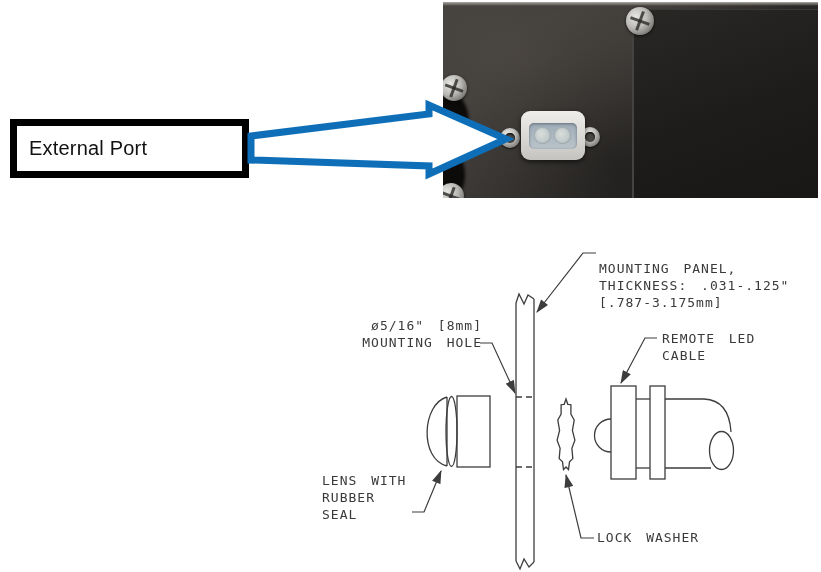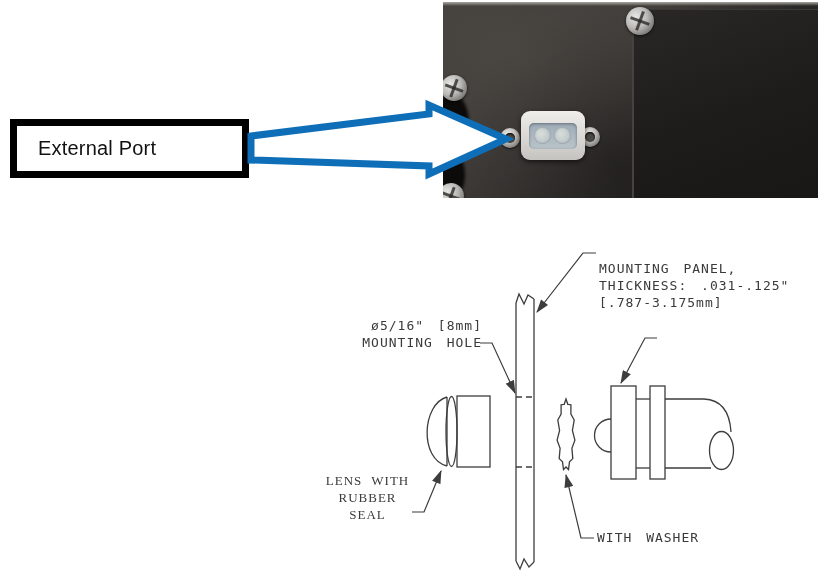--- a/index.html
+++ b/index.html
@@ -45,32 +45,32 @@
       background:linear-gradient(180deg,#9fadb9,#b9c3c9);
       box-shadow:inset 0 1px 3px rgba(60,70,80,.6);}
   .port-pin{position:absolute;top:4px;width:17px;height:17px;border-radius:50%;
       background:radial-gradient(circle at 40% 40%, #d9dedb, #bcc6c8 70%, #aab6bc);
       box-shadow:inset 0 0 2px rgba(90,100,110,.8);}
   .p1{left:5px;} .p2{left:25px;}
 
   
   .callout{position:absolute;left:10px;top:119px;width:239px;height:59px;box-sizing:border-box;
       border:7px solid #000;background:#fff;display:flex;align-items:center;}
-  .callout span{padding-left:21px;font-size:20px;color:#111;letter-spacing:.2px;}
+  .callout span{padding-left:12px;font-size:20px;color:#111;letter-spacing:.2px;}
 
   
   .overlay{position:absolute;left:0;top:0;pointer-events:none;}
 
   
   .cadlabel{position:absolute;font-family:"DejaVu Sans Mono", monospace;font-size:13px;
       line-height:17px;letter-spacing:1px;word-spacing:5px;color:#3a3a3a;white-space:pre-line;}
   #lbl-panel{left:599px;top:260px;}
   #lbl-hole{left:328px;top:317px;width:154px;text-align:right;}
   #lbl-led{left:662px;top:330px;}
-  #lbl-lens{left:322px;top:472px;width:91px;text-align:center;font-family:Liberation Serif, serif;}
+  #lbl-lens{left:322px;top:472px;width:91px;text-align:left;}
   #lbl-washer{left:597px;top:529px;}
 </style>
 </head>
 <body>
 
 <div class="page">
 
   <div class="photo">
     <div class="photo-highlight"></div>
     <div class="raised"></div>
@@ -141,18 +141,20 @@
         <path d="M594,538 L581,538 L566,475" marker-end="url(#arr)"></path>
       </g>
     </g>
   </svg>
 
   <div class="cadlabel" id="lbl-panel">MOUNTING PANEL,
 THICKNESS: .031-.125"
 [.787-3.175mm]</div>
   <div class="cadlabel" id="lbl-hole">ø5/16" [8mm]
 MOUNTING HOLE</div>
+  <div class="cadlabel" id="lbl-led">REMOTE LED
+CABLE</div>
   <div class="cadlabel" id="lbl-lens">LENS WITH
 RUBBER
 SEAL</div>
-  <div class="cadlabel" id="lbl-washer">WITH WASHER</div>
+  <div class="cadlabel" id="lbl-washer">LOCK WASHER</div>
 
 </div>
 
 </body></html>

